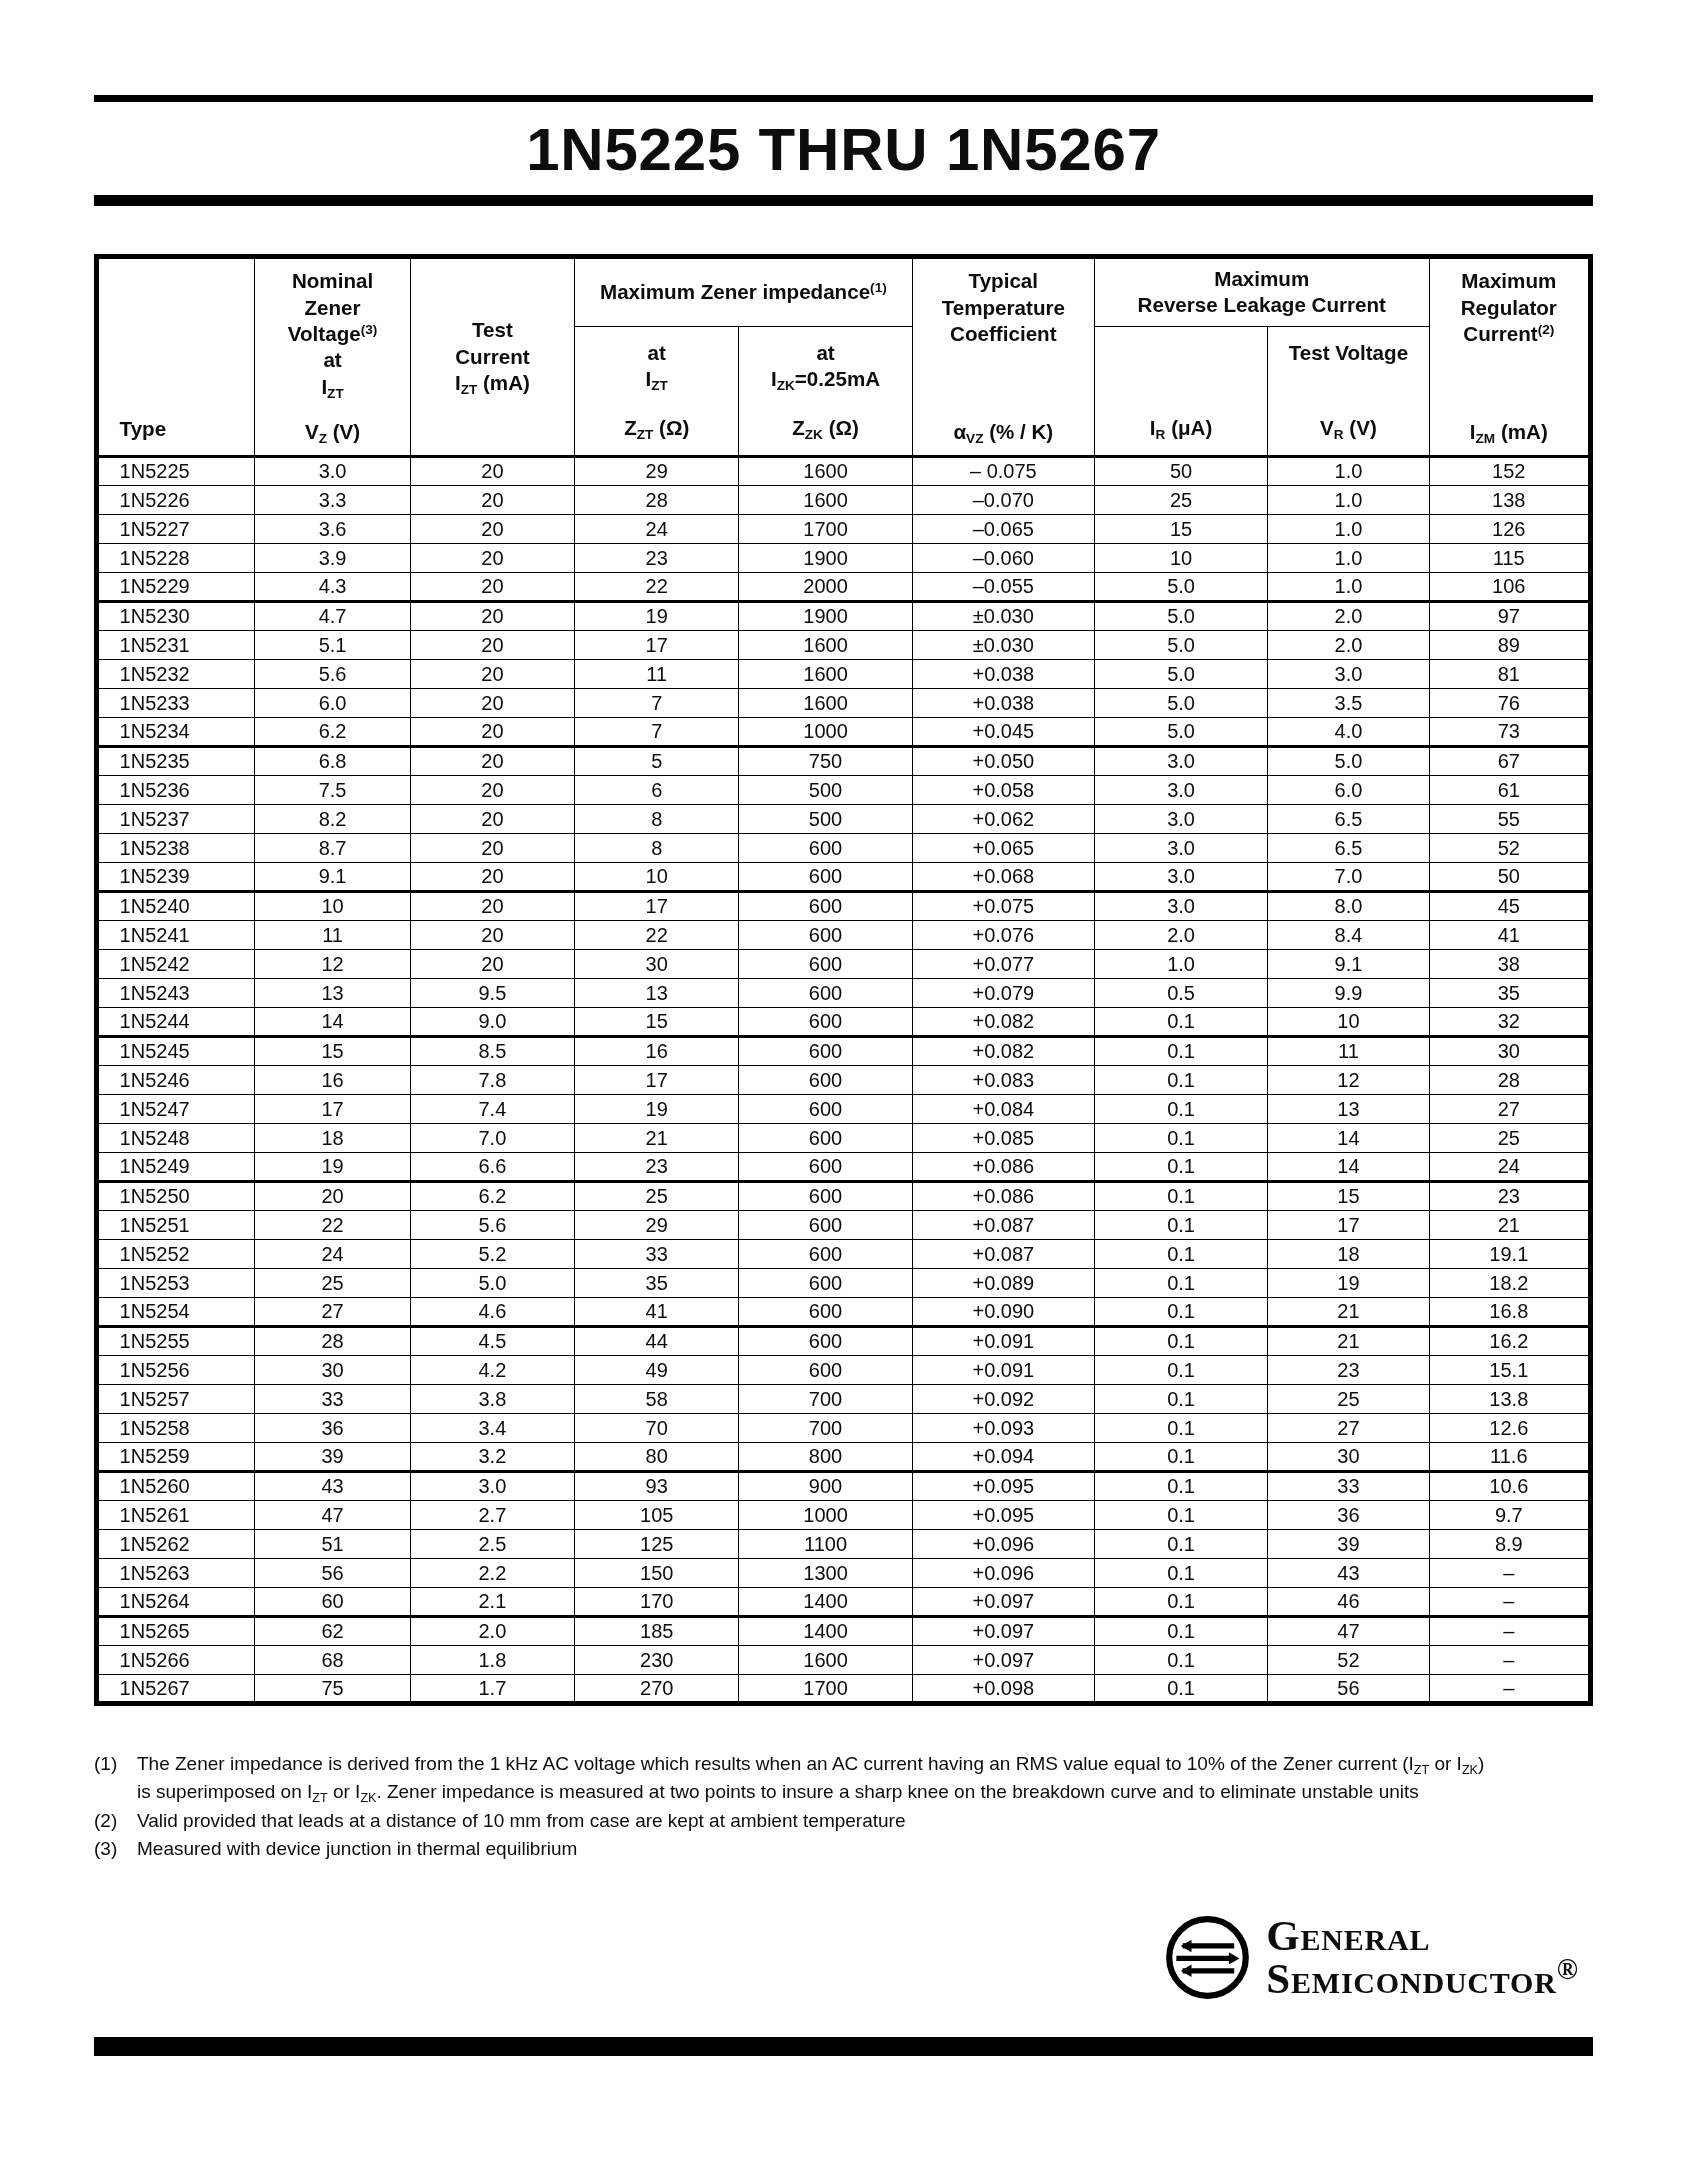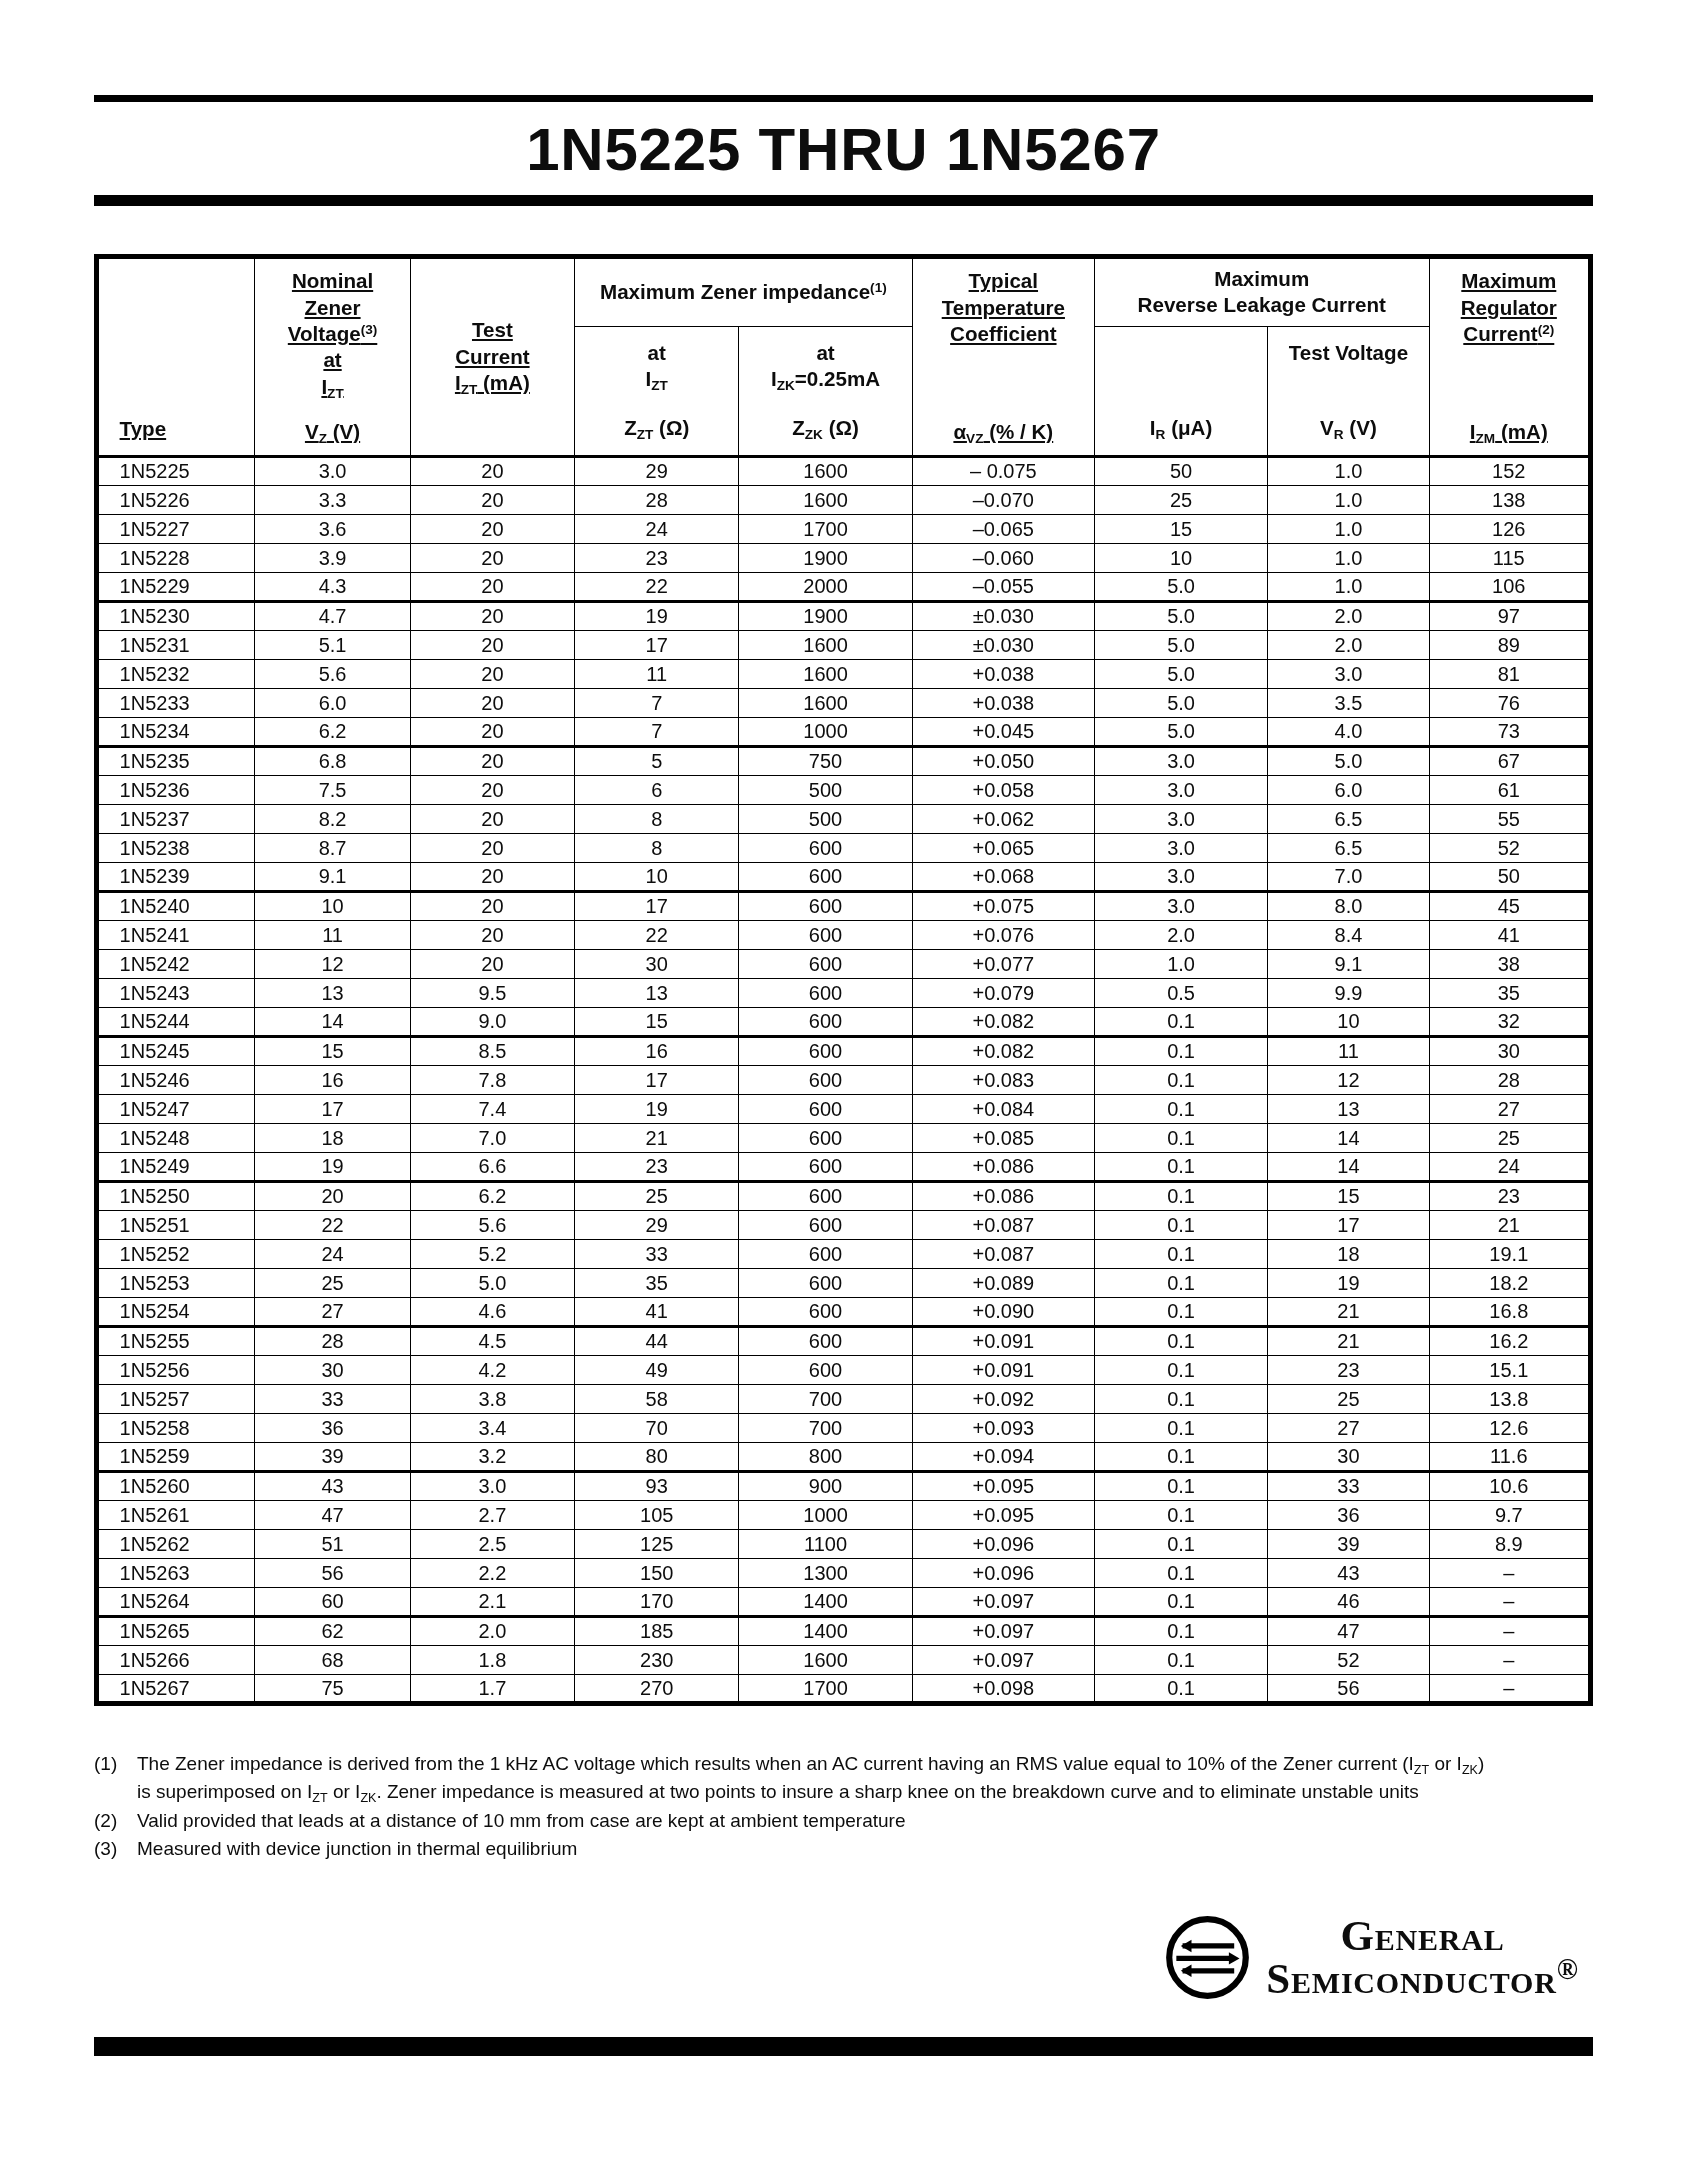--- a/index.html
+++ b/index.html
@@ -53,21 +53,21 @@
     vertical-align: middle;
     text-align: center;
   }
   .hc {
     display: flex;
     flex-direction: column;
     align-items: center;
     padding: 9.5px 4.8px;
     line-height: 1.28;
   }
-  .h-tall .hc { height: 196px; justify-content: space-between; text-decoration: underline; }
+  .h-tall .hc { height: 196px; justify-content: space-between; }
   .h-sub  .hc { height: 121px; justify-content: space-between; }
   .th-type .hc {
     align-items: flex-start;
     justify-content: flex-end;
     padding-left: 20.6px;
     padding-bottom: 12.7px;
   }
   .th-test .hc { justify-content: center; }
   .th-ir .hc { justify-content: flex-end; }
   .th-group { padding: 4.8px 4.8px; line-height: 1.3; }
@@ -103,21 +103,20 @@
   .brand-icon svg { display: block; }
   .brand-text {
     display: flex;
     flex-direction: column;
     line-height: 1.02;
     font-family: "Liberation Serif", "DejaVu Serif", serif;
     font-variant: small-caps;
     font-weight: 700;
     font-size: 43px;
     letter-spacing: 0.8px;
-    text-align: center;
   }
   .footer-bar { height: 19px; background: #000; margin-top: 35px; }
 </style>
 </head>
 <body>
 
 <div class="page">
 
   <div class="rule rule-heavy"></div>
   <h1 class="title">1N5225 THRU 1N5267</h1>

